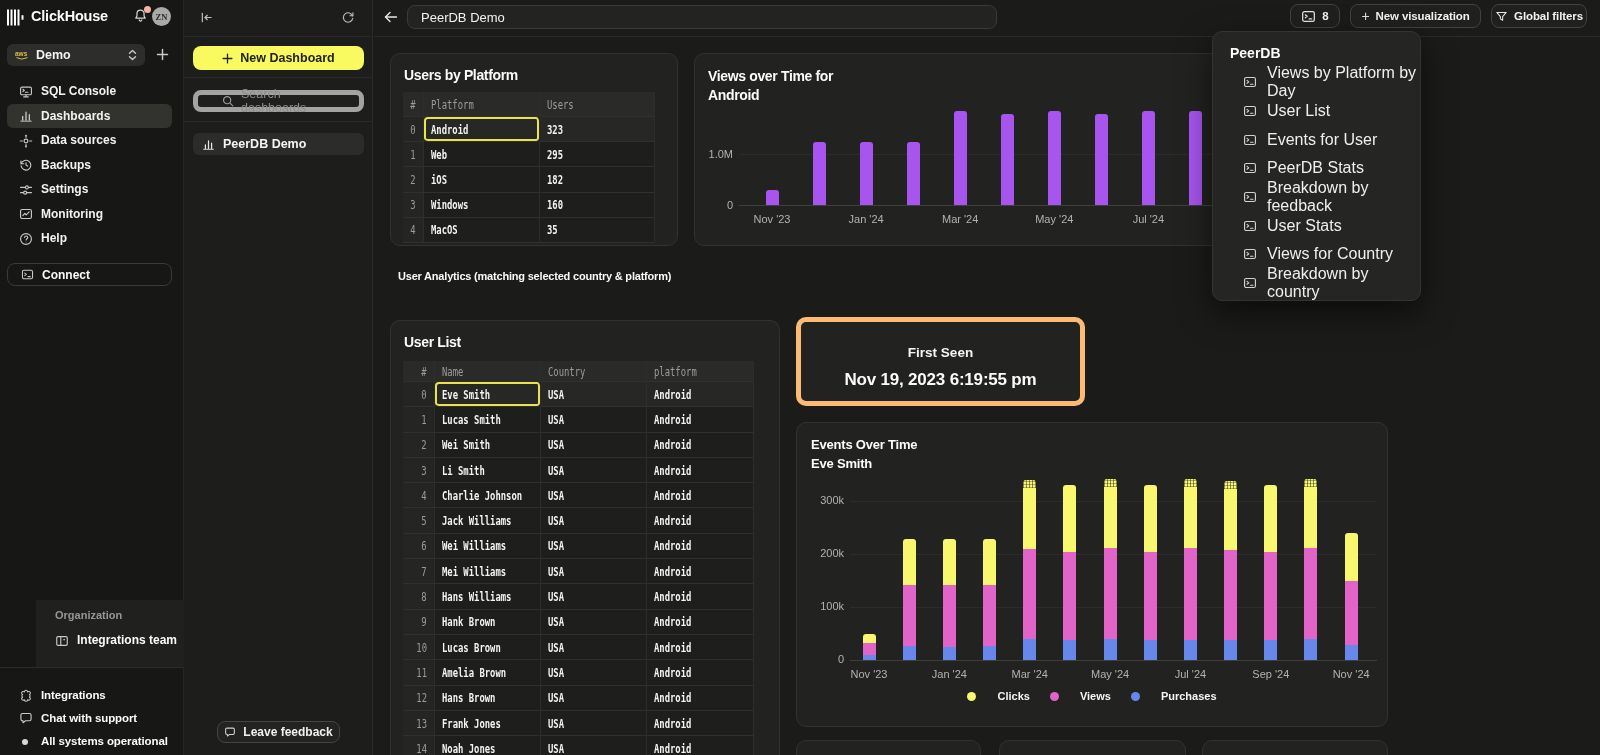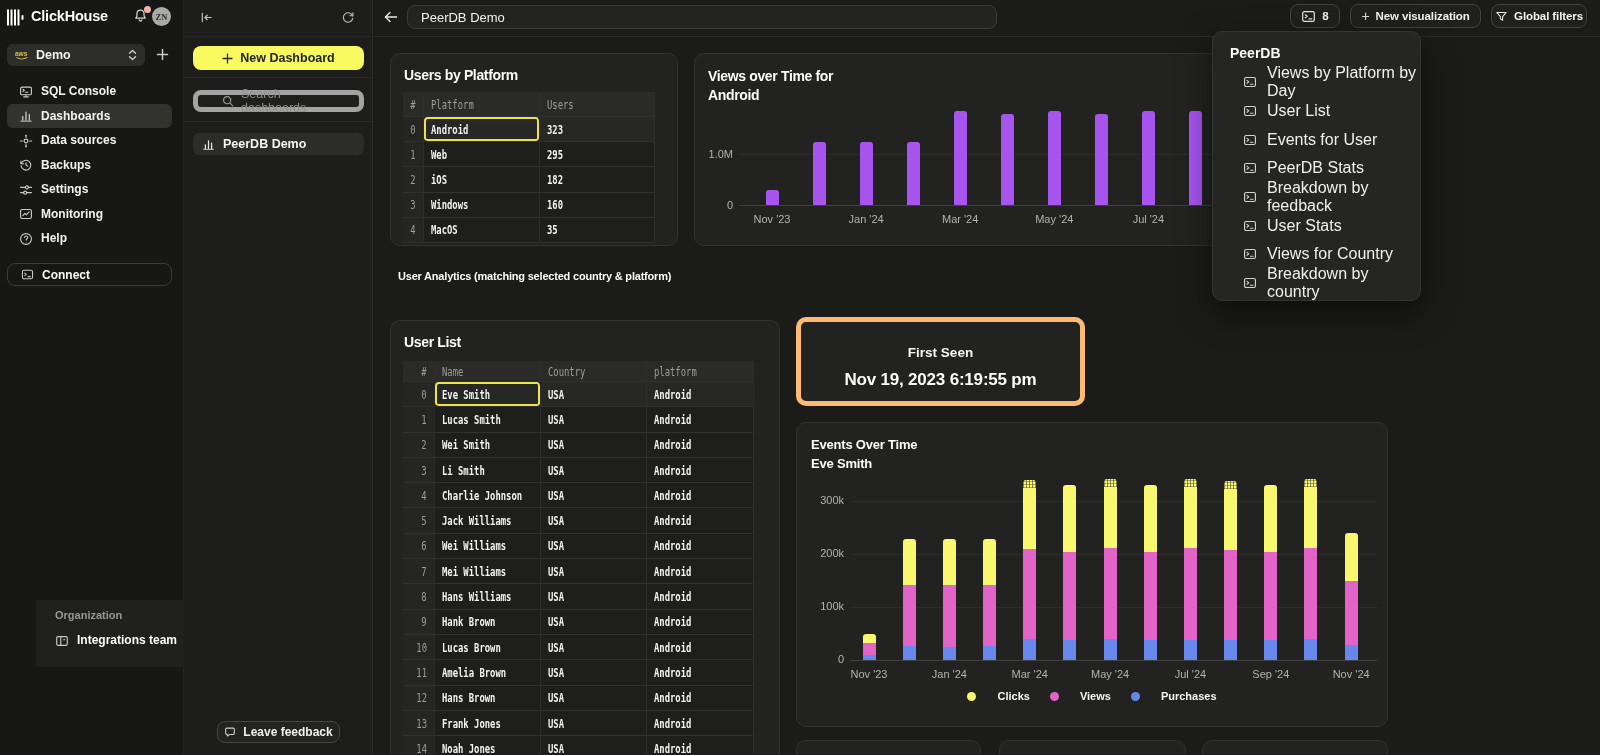--- a/index.html
+++ b/index.html
@@ -321,20 +321,44 @@
         </span>
         <span class="t">Integrations team</span>
         <span class="chev">
           <svg width="12" height="12" viewBox="0 0 12 12" fill="none" stroke="currentColor" stroke-width="1.4" stroke-linecap="round" stroke-linejoin="round">
             <path d="M4.5 2.5 8 6l-3.5 3.5"></path>
           </svg>
         </span>
       </div>
     </div>
 
+    <div class="side-footer">
+      <div class="foot-item">
+        <span class="ic">
+          <svg width="14" height="14" viewBox="0 0 16 16" fill="none" stroke="currentColor" stroke-width="1.3" stroke-linejoin="round">
+            <path d="M8 2.2a2 2 0 0 1 2 2c1-.8 2.4-.7 3 .2.7 1 .3 2.3-.8 2.9a2.2 2.2 0 0 1 0 3.4c1.1.6 1.5 1.9.8 2.9-.6.9-2 1-3 .2a2 2 0 0 1-4 0c-1 .8-2.4.7-3-.2-.7-1-.3-2.3.8-2.9a2.2 2.2 0 0 1 0-3.4c-1.1-.6-1.5-1.9-.8-2.9.6-.9 2-1 3-.2a2 2 0 0 1 2-2z" transform="scale(0.93) translate(0.6 0.6)"></path>
+          </svg>
+        </span>
+        <span class="t">Integrations</span>
+      </div>
+      <div class="foot-item">
+        <span class="ic">
+          <svg width="14" height="14" viewBox="0 0 16 16" fill="none" stroke="currentColor" stroke-width="1.3" stroke-linecap="round" stroke-linejoin="round">
+            <path d="M2.2 4.6c0-1 .8-1.8 1.8-1.8h8c1 0 1.8.8 1.8 1.8v4.8c0 1-.8 1.8-1.8 1.8H7.4L4.6 13.4v-2.2H4c-1 0-1.8-.8-1.8-1.8z"></path>
+          </svg>
+        </span>
+        <span class="t">Chat with support</span>
+      </div>
+      <div class="foot-item">
+        <span class="ic">
+            <span class="status-dot"></span>
+          </span>
+        <span class="t">All systems operational</span>
+      </div>
+    </div>
   </div>
 
   <div id="panel2">
     <div class="p2-top">
       <span class="collapse-ic">
         <svg width="13" height="13" viewBox="0 0 14 14" fill="none" stroke="currentColor" stroke-width="1.3" stroke-linecap="round" stroke-linejoin="round">
           <path d="M2.5 2.5v9"></path>
             <path d="M12 7H5.4"></path>
             <path d="M7.8 4.6 5.4 7l2.4 2.4"></path>
         </svg>

